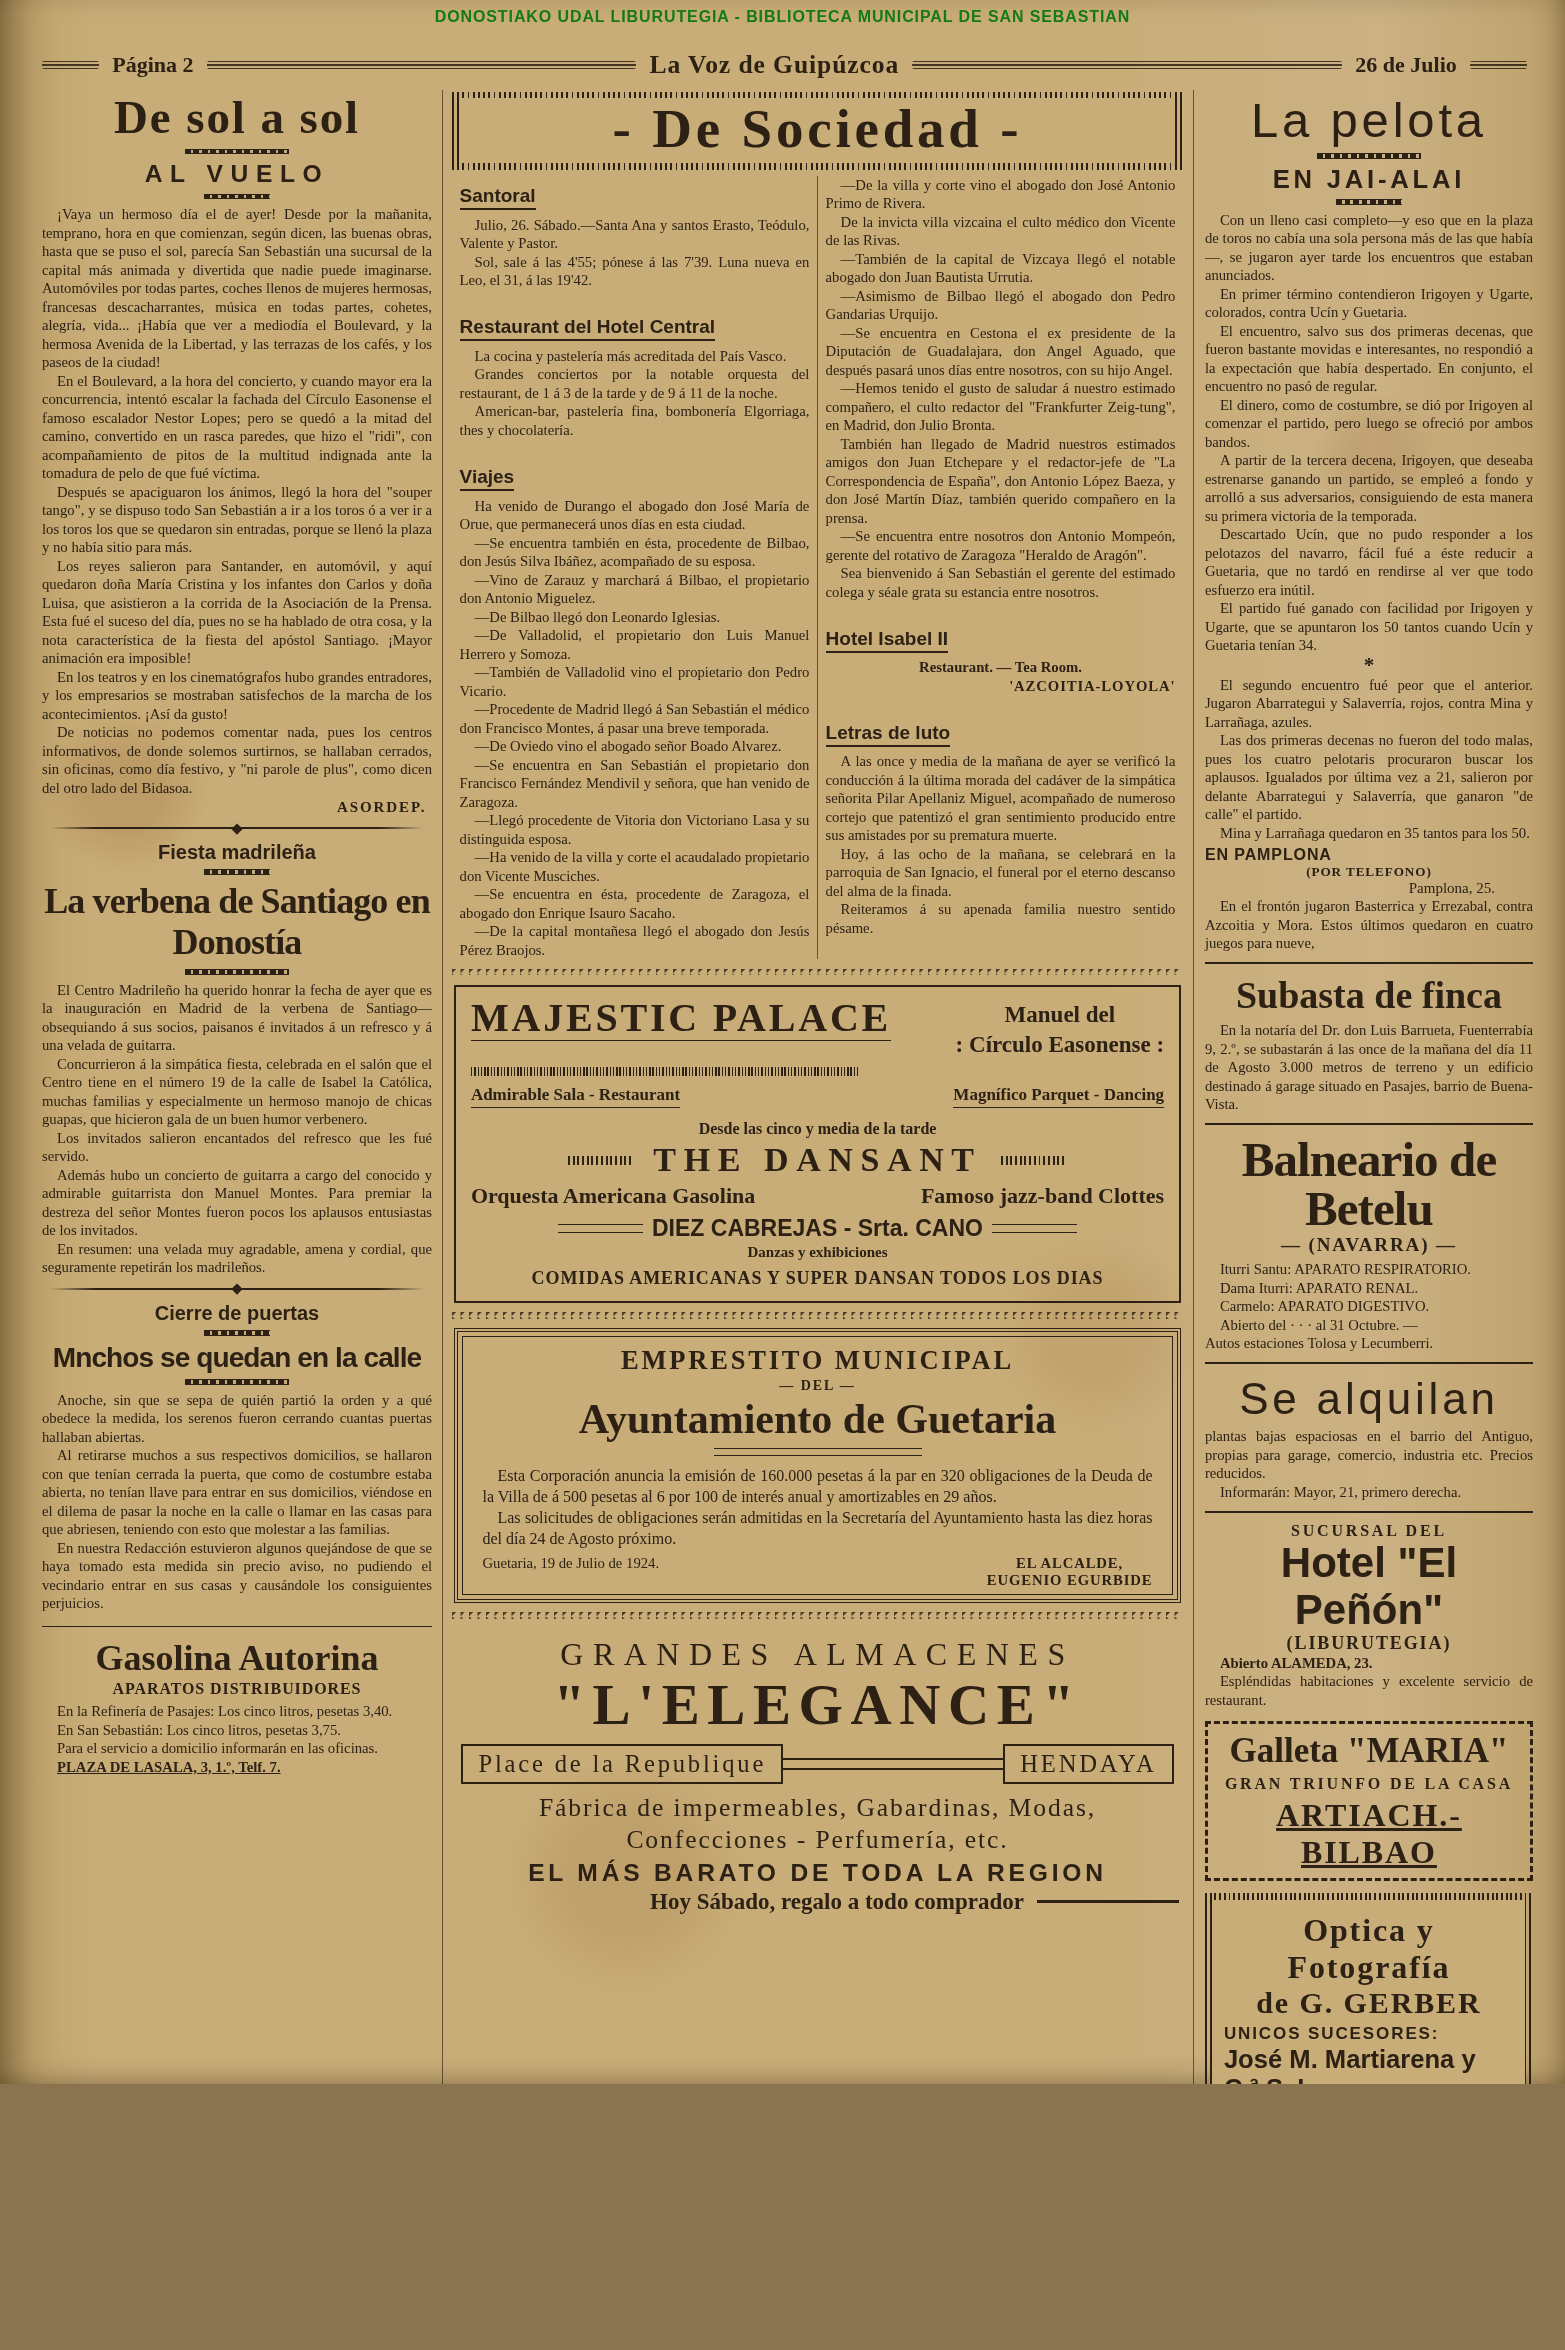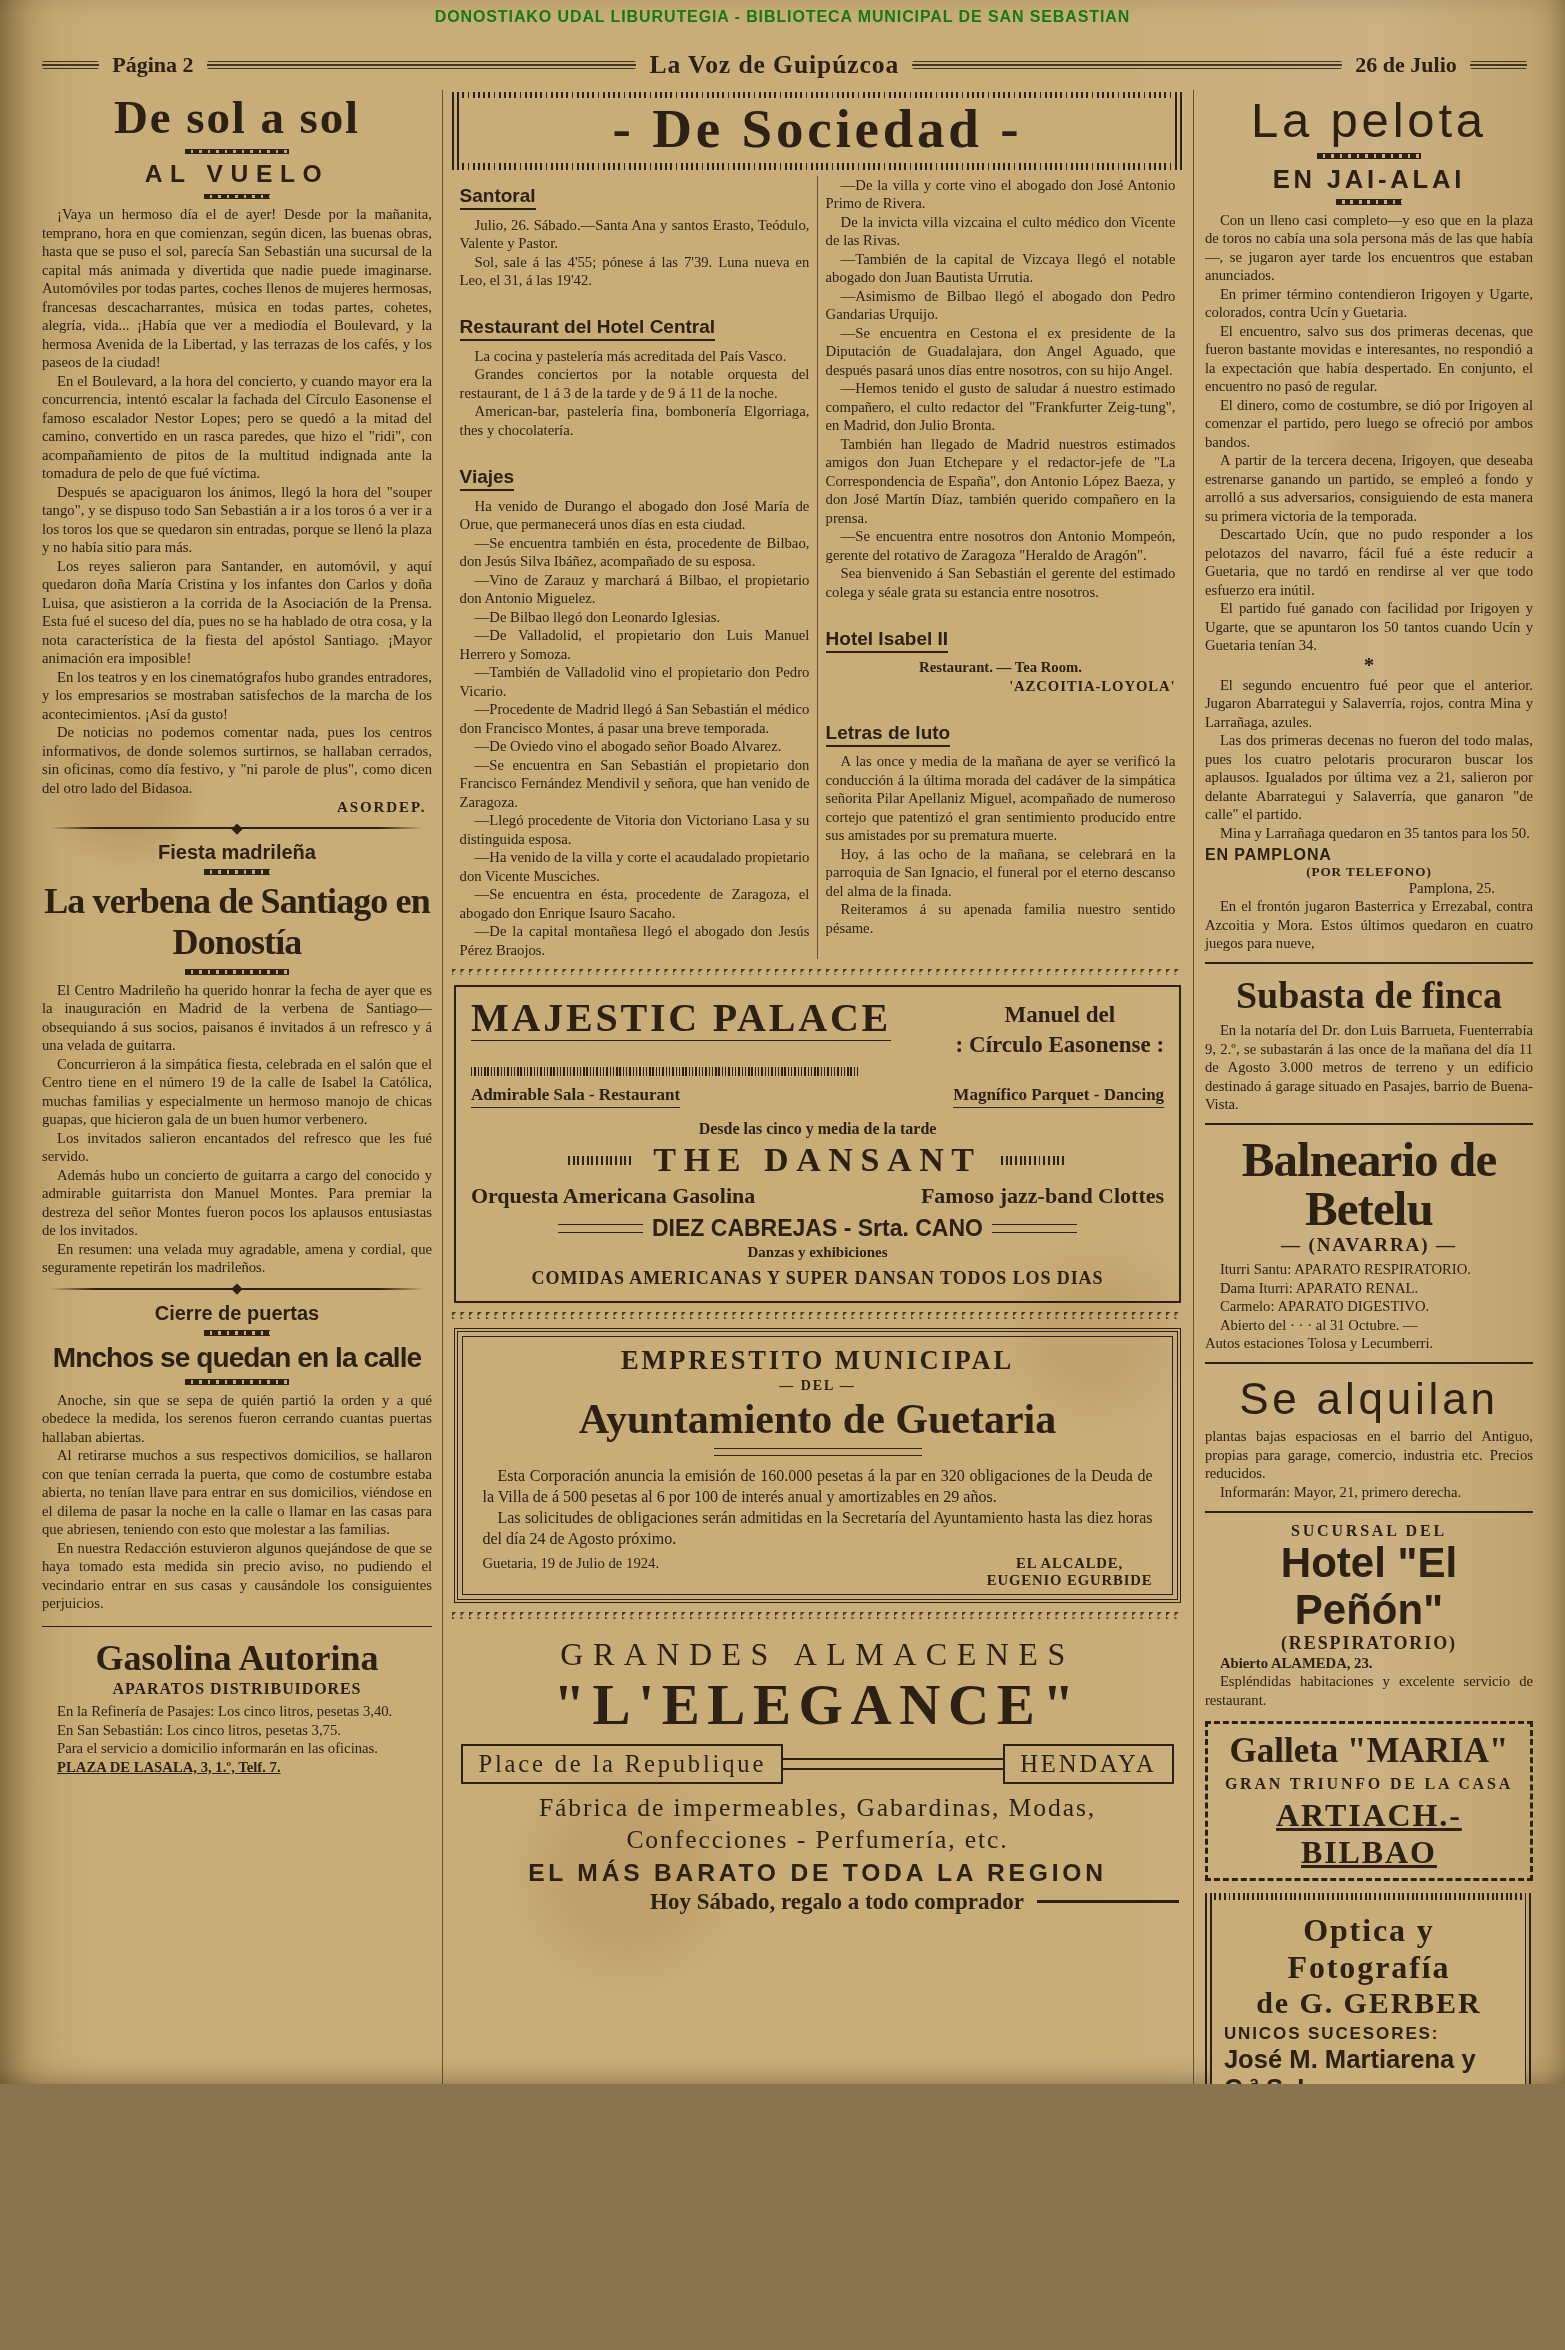--- a/index.html
+++ b/index.html
@@ -374,21 +374,21 @@
         <h1 class="h-alq">Se alquilan</h1>
         <p class="p noind">plantas bajas espaciosas en el barrio del Antiguo, propias para garage, comercio, industria etc. Precios reducidos.</p>
         <p class="p">Informarán: Mayor, 21, primero derecha.</p>
       </section>
 
       <div class="sep-line"></div>
 
       <section>
         <div class="penon-kick">SUCURSAL DEL</div>
         <h1 class="h-penon">Hotel "El Peñón"</h1>
-        <div class="penon-sub">(RESPIRATORIO)</div>
+        <div class="penon-sub">(LIBURUTEGIA)</div>
         <p class="p" style="font-weight:bold;">Abierto ALAMEDA, 23.</p>
         <p class="p">Espléndidas habitaciones y excelente servicio de restaurant.</p>
       </section>
 
       <section class="ad-maria">
         <h1 class="ma-title">Galleta "MARIA"</h1>
         <div class="ma-l1">GRAN TRIUNFO DE LA CASA</div>
         <div class="ma-l2">ARTIACH.-BILBAO</div>
       </section>
 

